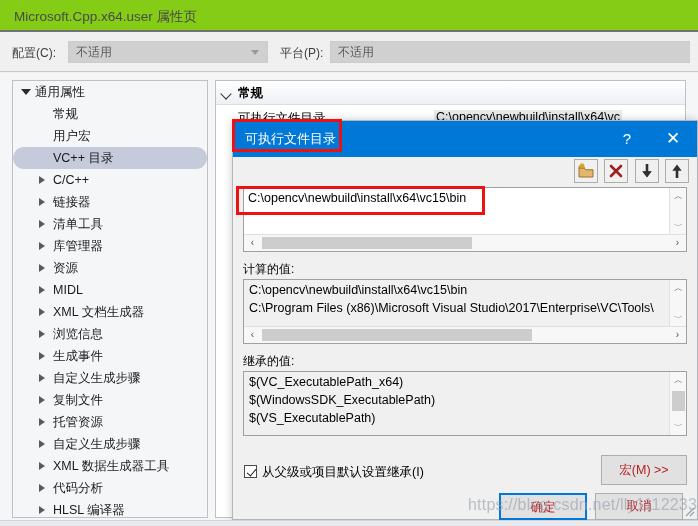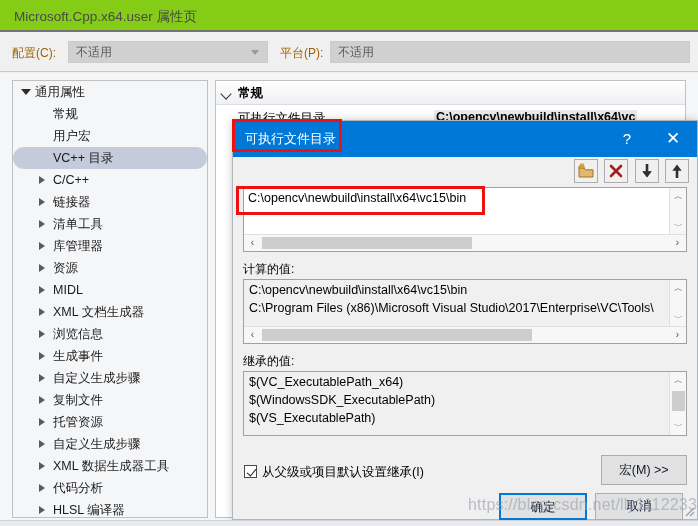--- a/index.html
+++ b/index.html
@@ -47,21 +47,21 @@
     left: 0; top: 33px;
     width: 698px; height: 39px;
     background: #f0f0f0;
     border-bottom: 1px solid #c8c8c8;
     box-sizing: border-box;
   }
   .cfg-label {
     position: absolute;
     top: 12px;
     font-size: 12px;
-    color: #a16207;
+    color: #404040;
     white-space: nowrap;
   }
   .cfg-label.l1 { left: 12px; }
   .cfg-label.l2 { left: 280px; }
   .cfg-combo {
     position: absolute;
     top: 8px;
     height: 22px;
     background: #d0d0d0;
     border: 1px solid #cccccc;
@@ -187,21 +187,21 @@
   .grid-row .gname {
     position: absolute;
     left: 22px; top: 3px;
     font-size: 12.5px;
     white-space: nowrap;
   }
   .grid-row .gval {
     position: absolute;
     left: 218px; top: 3px;
     font-size: 12.5px;
-    font-weight: bold;
+    font-weight: normal;
     white-space: nowrap;
     background: #e9e9e9;
     padding: 0 2px;
   }
 
   
   .dialog {
     position: absolute;
     left: 232px; top: 120px;
     width: 466px; height: 400px;
@@ -373,21 +373,21 @@
     white-space: nowrap;
   }
 
   .btn {
     position: absolute;
     background: #e1e1e1;
     border: 1px solid #adadad;
     box-sizing: border-box;
     font-size: 12.5px;
     text-align: center;
-    color: #0f172a;
+    color: #b91c1c;
     white-space: nowrap;
   }
   .btn-macro { left: 368px; top: 334px; width: 86px; height: 30px; line-height: 28px; }
   .btn-ok    { left: 266px; top: 372px; width: 88px; height: 27px; line-height: 25px;
                border: 2px solid #0078d7; background: #e1e1e1; }
   .btn-cancel{ left: 362px; top: 372px; width: 88px; height: 27px; line-height: 25px; }
 
   .resize-grip {
     position: absolute;
     right: 2px; bottom: 2px;

